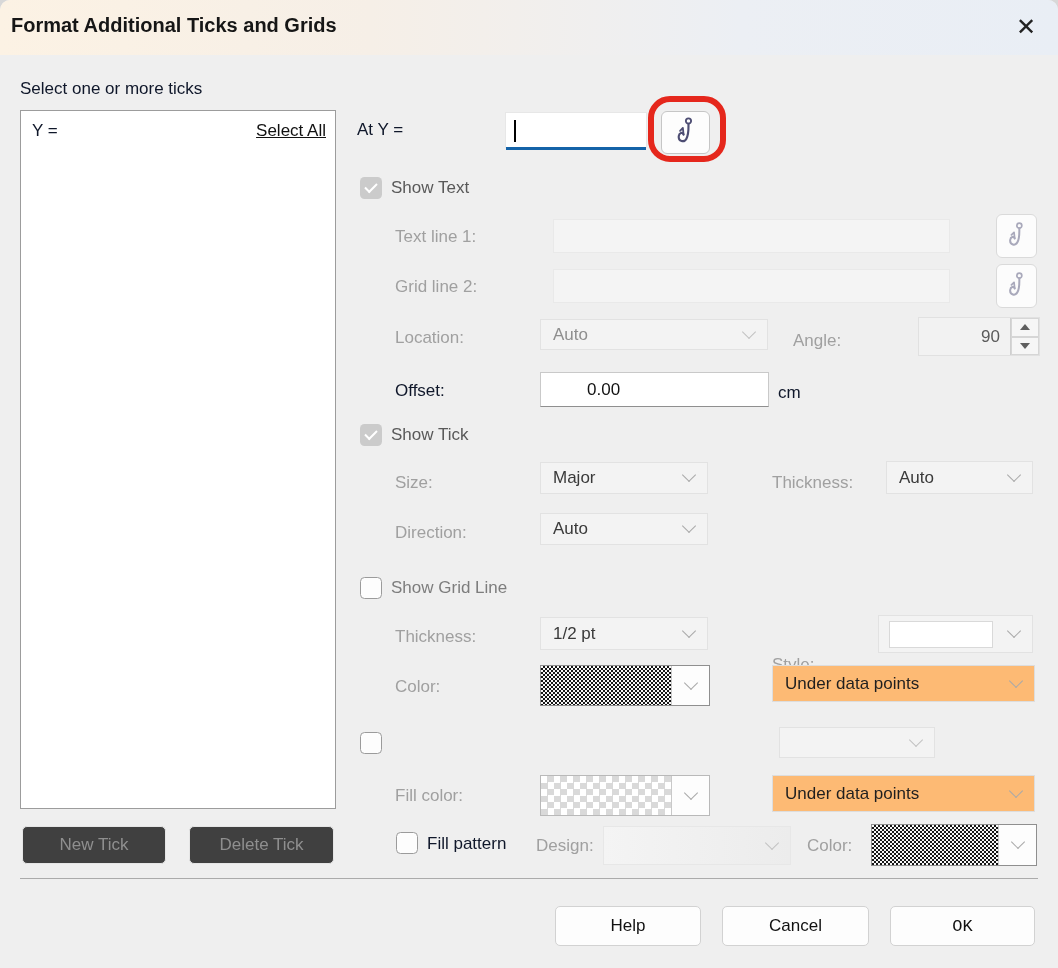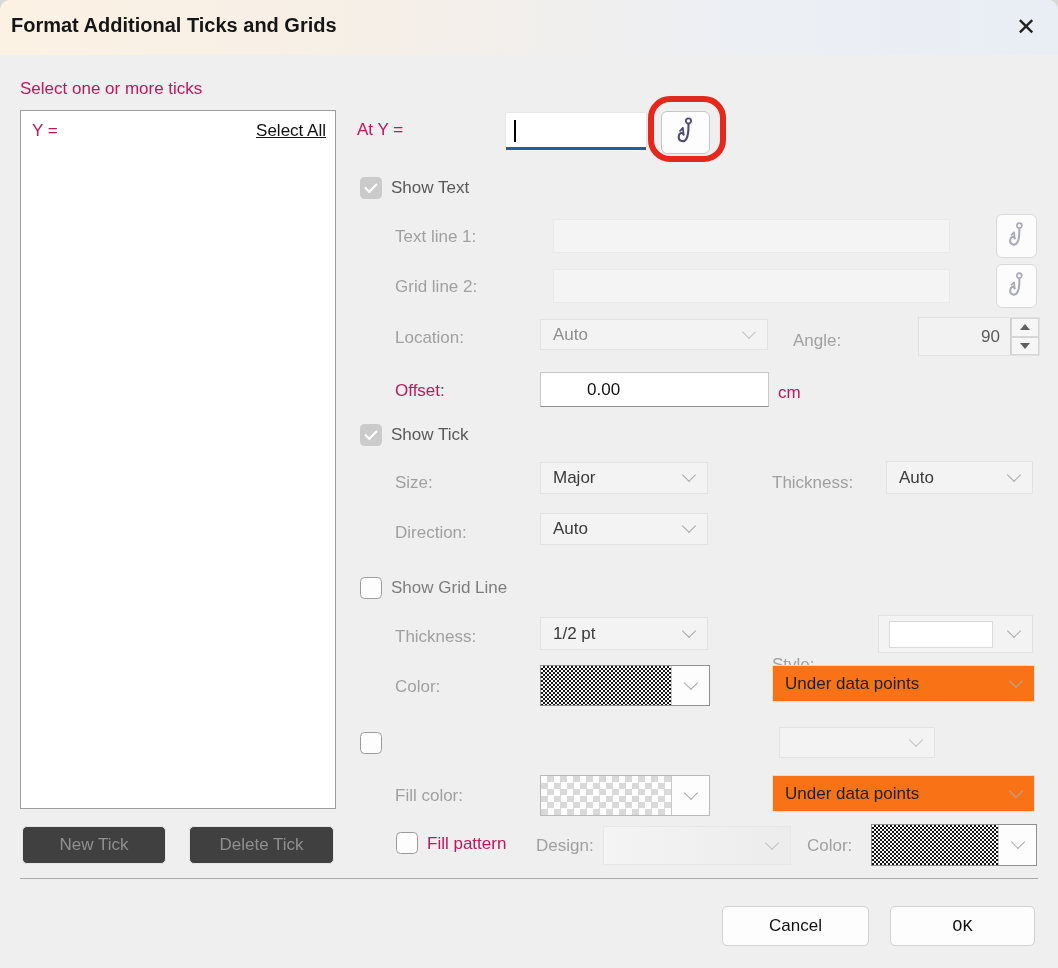--- a/index.html
+++ b/index.html
@@ -16,31 +16,31 @@
   .titlebar .title{
     position:absolute; left:11px; top:14px; font-size:20px; font-weight:600; color:#161616;
   }
   .close-btn{
     position:absolute; right:14px; top:9px; width:36px; height:36px;
     display:flex; align-items:center; justify-content:center;
     font-size:24px; font-weight:300; color:#222; cursor:default;
   }
   
   .lbl{position:absolute; font-size:17px; color:#a0a0a0; white-space:nowrap;}
-  .lbl.dark{color:#be185d;}
+  .lbl.dark{color:#0f172a;}
   .lbl.mid{color:#595959;}
   .lbl.mid2{color:#7d7d7d;}
   .link{position:absolute; font-size:17px; color:#111; text-decoration:underline; white-space:nowrap;}
   .dd{
     position:absolute; background:#f3f3f3; border:1px solid #e2e2e2;
     display:flex; align-items:center; padding:0 12px; font-size:17px; color:#3a3a3a;
     box-sizing:border-box;
   }
   .dd.light-text{color:#8e8e8e;}
-  .dd.darker{background:#f97316; border-color:#ddd; color:#1f1f1f;}
+  .dd.darker{background:#fdba74; border-color:#ddd; color:#1f1f1f;}
   .chev{
     position:absolute; right:13px; top:50%; width:9px; height:9px; margin-top:-8px;
     border-right:1.8px solid #a9a9a9; border-bottom:1.8px solid #a9a9a9;
     transform:rotate(45deg);
   }
   .chev.faint{border-color:#c2c2c2;}
   .cb{position:absolute; width:22px; height:22px; border-radius:4.5px; box-sizing:border-box;}
   .cb.checked-gray{background:#cbcbcb;}
   .cb.checked-gray::after{
     content:""; position:absolute; left:5px; top:5.5px; width:10px; height:5px;
@@ -274,20 +274,23 @@
   </div>
   <div class="lbl" style="left:807px; top:836px;">Color:</div>
   <div class="swatch-dd" style="left:871px; top:824px; width:166px; height:42px;">
     <div class="swatch checker-dark"></div>
     <div class="chev-cell">
         <div class="chev"></div>
       </div>
   </div>
 
   <div class="divider"></div>
+  <div class="btn" style="left:555px; top:906px; width:146px; height:40px;">
+    <span>Help</span>
+  </div>
   <div class="btn" style="left:722px; top:906px; width:147px; height:40px;">
     <span>Cancel</span>
   </div>
   <div class="btn" style="left:890px; top:906px; width:145px; height:40px;font-family:Liberation Mono, monospace;">
     <span>OK</span>
   </div>
 
 </div>
 
 </body></html>

